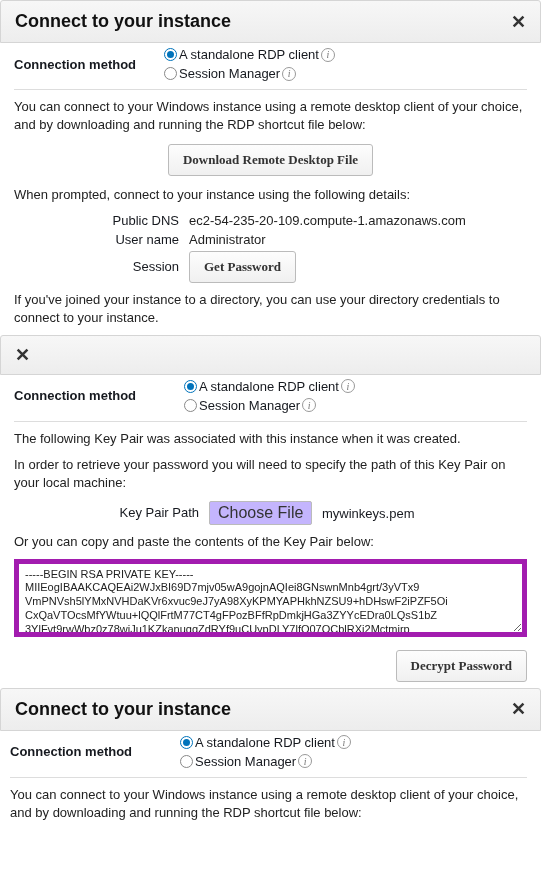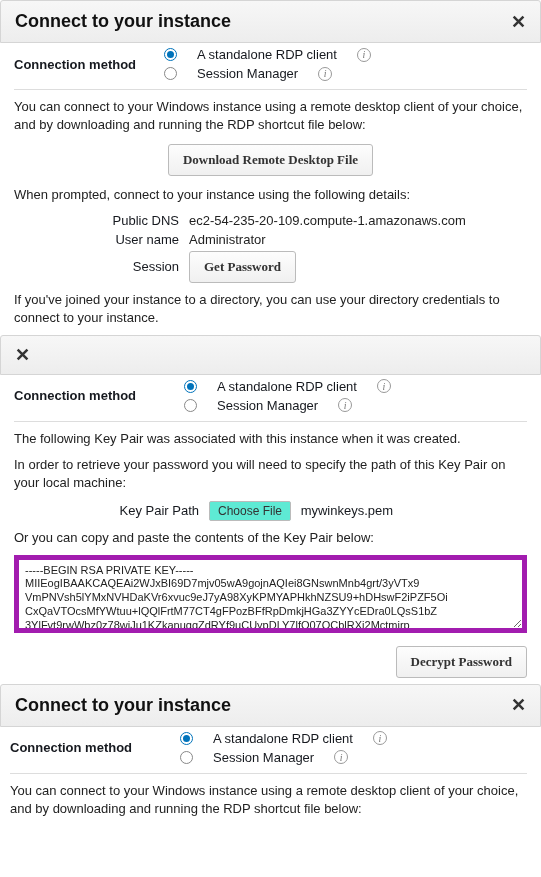--- a/index.html
+++ b/index.html
@@ -50,21 +50,21 @@
     padding-right: 12px;
   }
   .field-label-sm {
     font-weight: 700;
     font-size: 13px;
     width: 150px;
     flex: 0 0 150px;
     text-align: left;
   }
   .radio-group { display: flex; flex-direction: column; gap: 4px; }
-  .radio-line { display: flex; align-items: center; gap: 20px; text-align: center; }
+  .radio-line { display: flex; align-items: center; gap: 2px; text-align: center; }
   .radio-dot {
     width: 13px; height: 13px; border-radius: 50%;
     border: 1px solid #888; display: inline-block; position: relative;
     background: #fff;
   }
   .radio-dot.checked { border-color: #0073bb; }
   .radio-dot.checked::after {
     content: ""; position: absolute; top: 2px; left: 2px;
     width: 7px; height: 7px; border-radius: 50%; background: #0073bb;
   }
@@ -108,25 +108,25 @@
     font-size: 11px;
     padding: 4px 6px;
     resize: both;
     border: 5px solid #a21caf;
     line-height: 1.25;
     overflow: hidden;
     color: #222;
   }
   .file-btn {
     display: inline-block;
-    background: #5eead4;
+    background: #c4b5fd;
     border: 1px solid #bbb;
     border-radius: 2px;
     padding: 2px 8px;
-    font-size: 12px;
+    font-size: 16px;
     color: #333;
     cursor: pointer;
     margin-right: 6px;
   }
   .indent { padding-left: 10px; }
 </style>
 </head>
 <body>
 
 <div class="modal">

